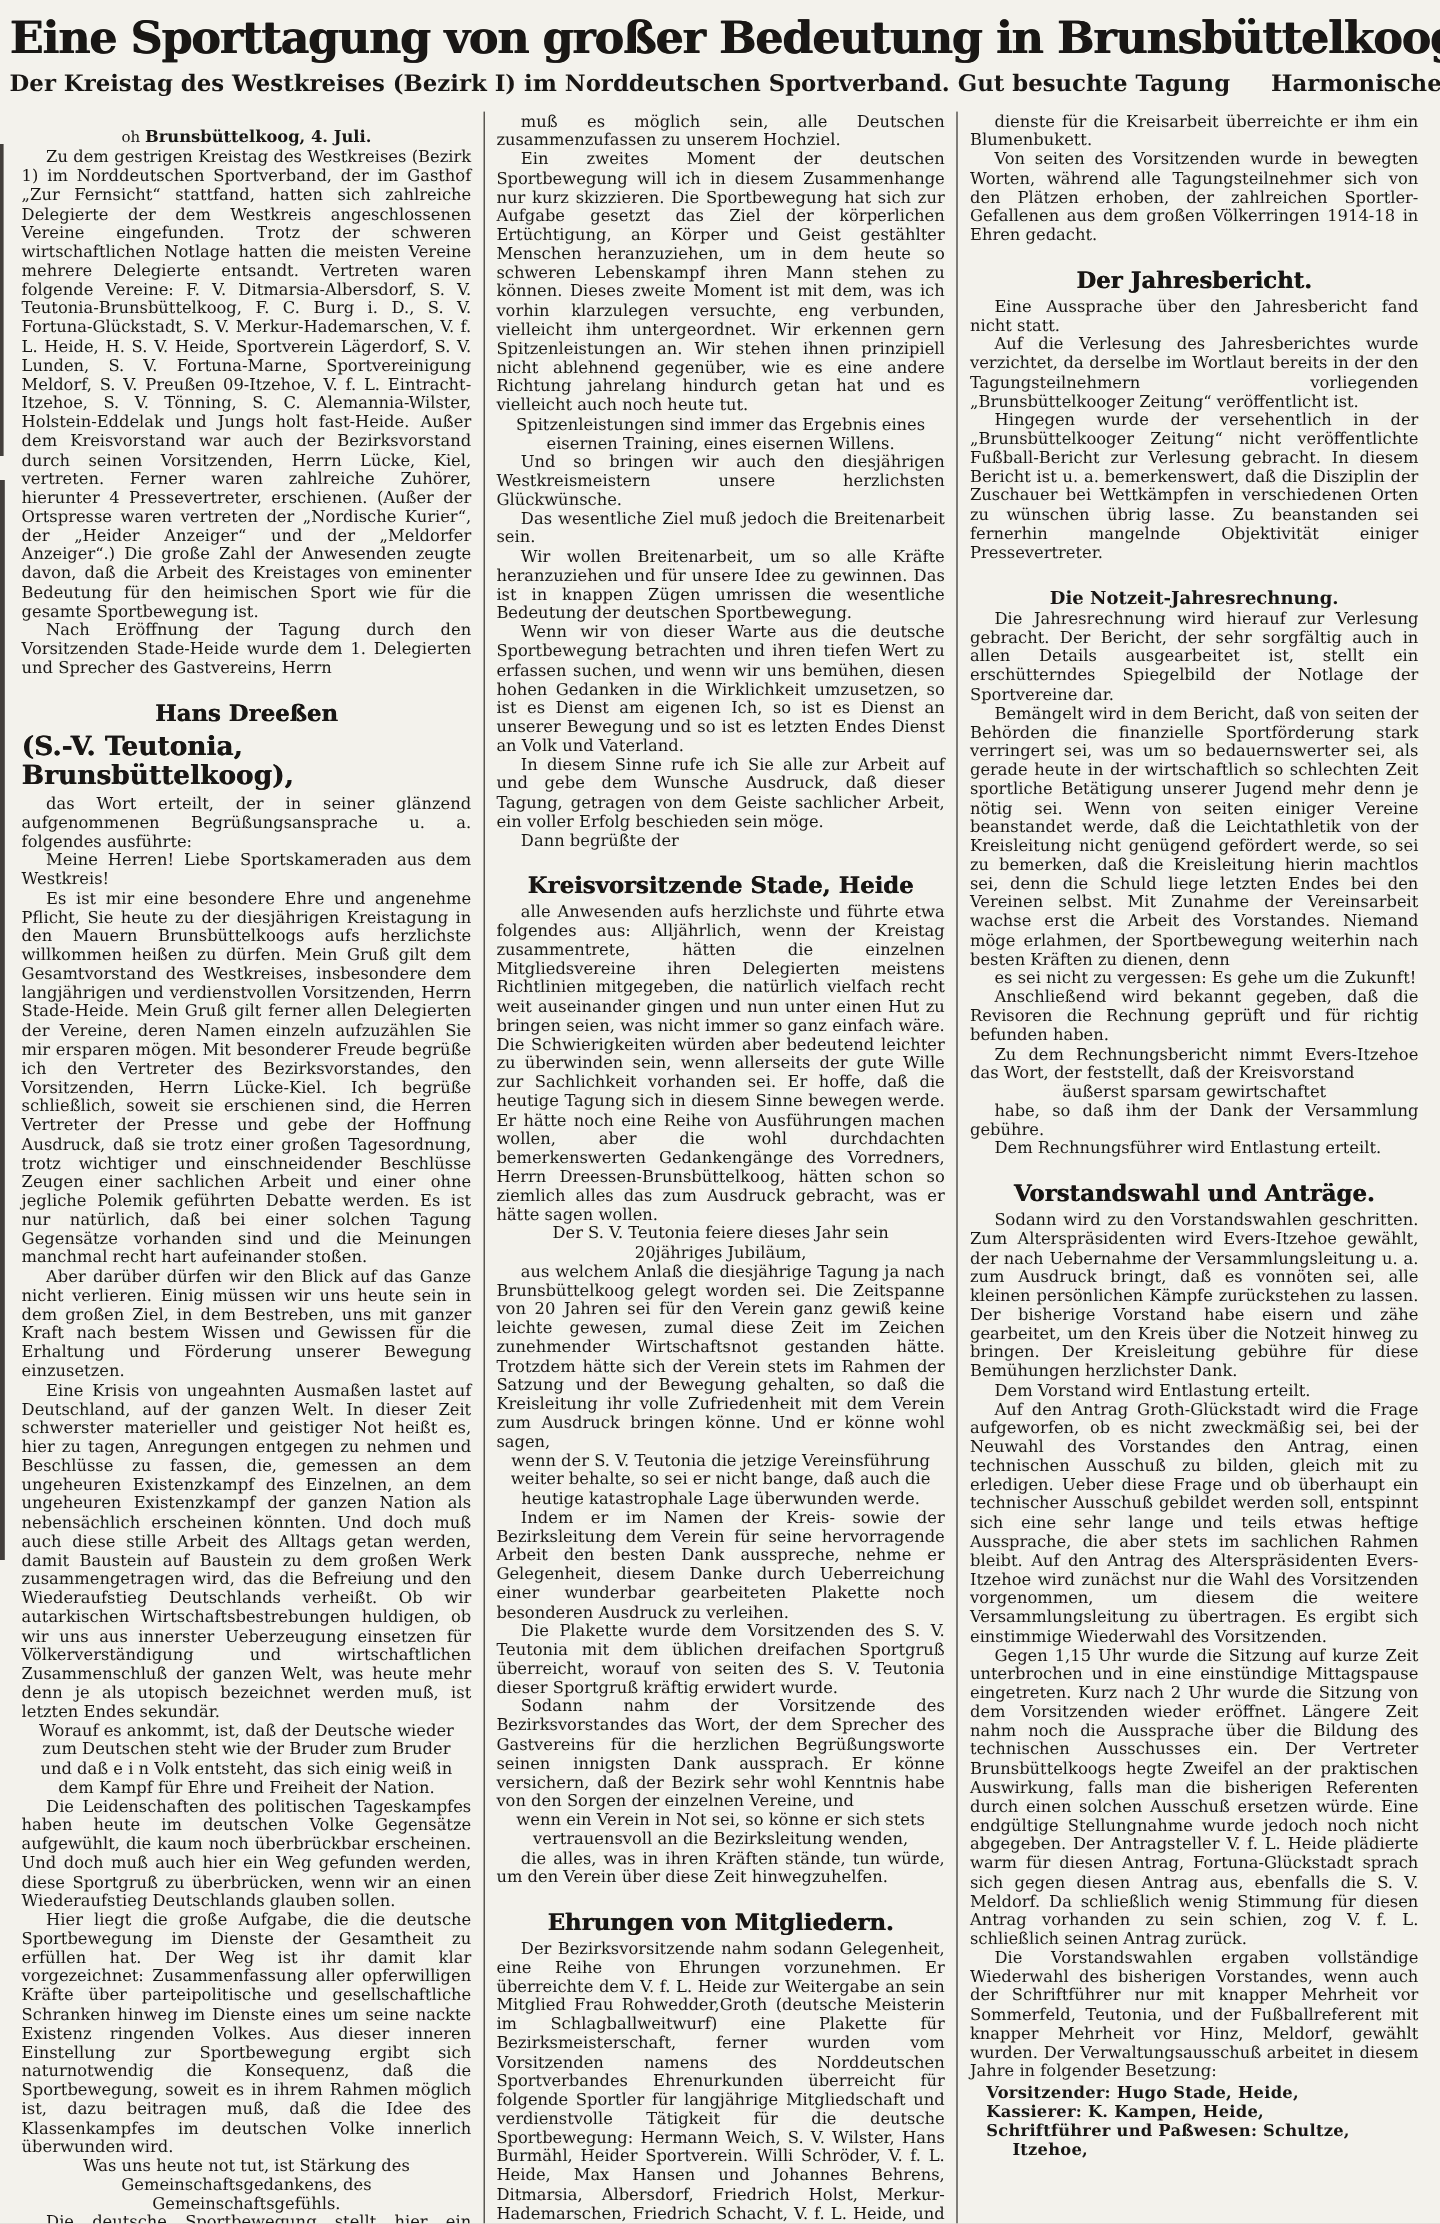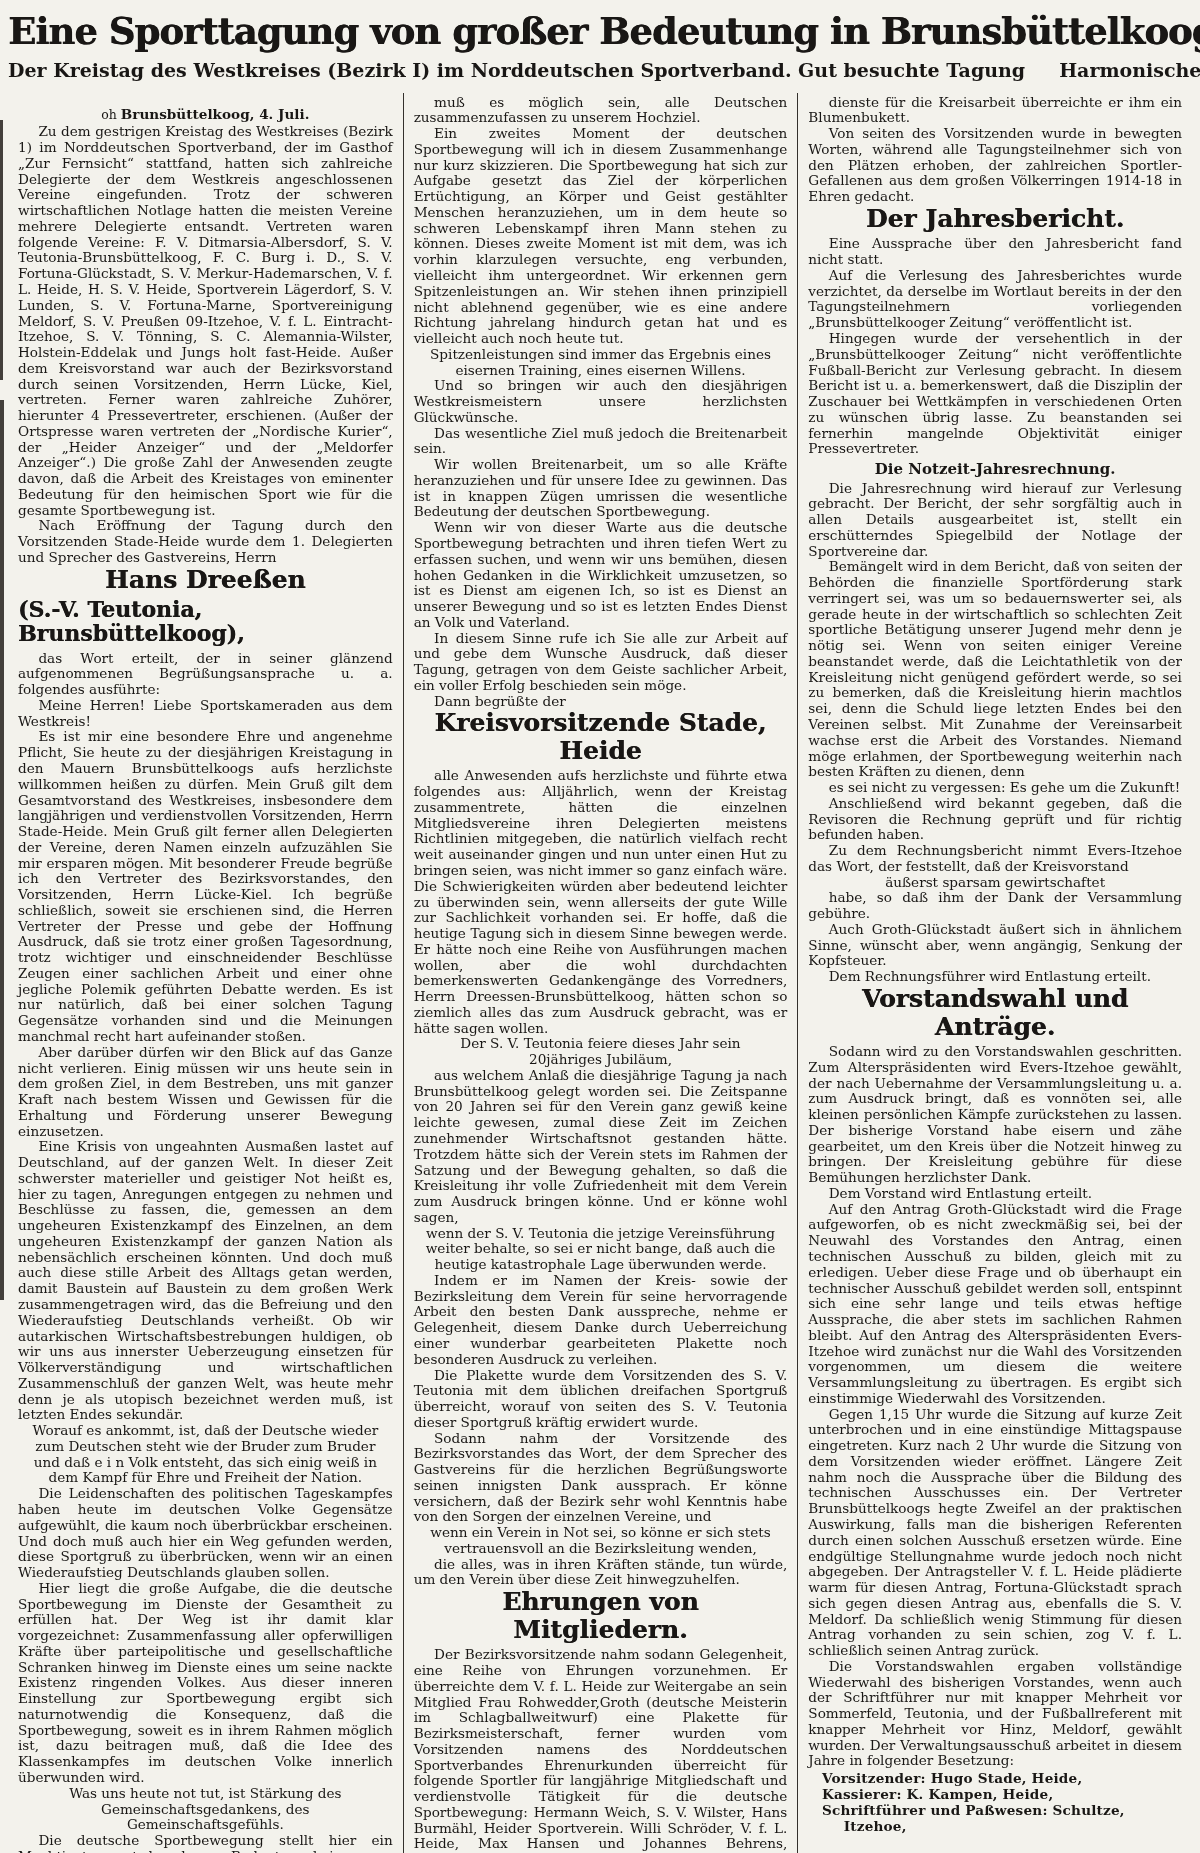--- a/index.html
+++ b/index.html
@@ -58,40 +58,40 @@
   .para-bold{ font-weight:normal; text-indent:1.5em; }
   .para-bold-center{
     font-weight:normal;
     text-align:center;
     padding:0 0.7em;
     text-indent:0;
   }
   .heading{
     font-weight:bold;
     text-align:center;
-    font-size:25px;
+    font-size:19px;
     line-height:1.1;
-    margin:0 0 4px 0;
+    margin:19px 0 4px 0;
     text-indent:0;
     text-shadow:0.4px 0 0 #191715;
   }
   .heading-sub{
     font-weight:bold;
     text-align:left;
     font-size:22px;
     line-height:1.1;
     margin:0 0 5px 0;
     text-indent:0;
     text-shadow:0.4px 0 0 #191715;
   }
   .subheading{
     font-weight:bold;
     text-align:center;
     font-size:15px;
-    margin:4px 0 2px 0;
+    margin:20px 0 2px 0;
     text-indent:0;
   }
   .roster{ margin:2px 0; font-weight:bold; }
   .roster-line{
     padding-left:2.6em;
     text-indent:-1.6em;
     text-align:left;
     letter-spacing:0.2px;
   }
   
@@ -161,21 +161,20 @@
         <p class="para">Auf die Verlesung des Jahresberichtes wurde verzichtet, da derselbe im Wortlaut bereits in der den Tagungsteilnehmern vorliegenden „Brunsbüttelkooger Zeitung“ veröffentlicht ist.</p>
         <p class="para">Hingegen wurde der versehentlich in der „Brunsbüttelkooger Zeitung“ nicht veröffentlichte Fußball-Bericht zur Verlesung gebracht. In diesem Bericht ist u. a. bemerkenswert, daß die Disziplin der Zuschauer bei Wettkämpfen in verschiedenen Orten zu wünschen übrig lasse. Zu beanstanden sei fernerhin mangelnde Objektivität einiger Pressevertreter.</p>
         <p class="subheading">Die Notzeit-Jahresrechnung.</p>
         <p class="para">Die Jahresrechnung wird hierauf zur Verlesung gebracht. Der Bericht, der sehr sorgfältig auch in allen Details ausgearbeitet ist, stellt ein erschütterndes Spiegelbild der Notlage der Sportvereine dar.</p>
         <p class="para">Bemängelt wird in dem Bericht, daß von seiten der Behörden die finanzielle Sportförderung stark verringert sei, was um so bedauernswerter sei, als gerade heute in der wirtschaftlich so schlechten Zeit sportliche Betätigung unserer Jugend mehr denn je nötig sei. Wenn von seiten einiger Vereine beanstandet werde, daß die Leichtathletik von der Kreisleitung nicht genügend gefördert werde, so sei zu bemerken, daß die Kreisleitung hierin machtlos sei, denn die Schuld liege letzten Endes bei den Vereinen selbst. Mit Zunahme der Vereinsarbeit wachse erst die Arbeit des Vorstandes. Niemand möge erlahmen, der Sportbewegung weiterhin nach besten Kräften zu dienen, denn</p>
         <p class="para-bold">es sei nicht zu vergessen: Es gehe um die Zukunft!</p>
         <p class="para">Anschließend wird bekannt gegeben, daß die Revisoren die Rechnung geprüft und für richtig befunden haben.</p>
         <p class="para">Zu dem Rechnungsbericht nimmt Evers-Itzehoe das Wort, der feststellt, daß der Kreisvorstand</p>
         <p class="para-bold-center">äußerst sparsam gewirtschaftet</p>
         <p class="para">habe, so daß ihm der Dank der Versammlung gebühre.</p>
-        <p class="para">Auch Groth-Glückstadt äußert sich in ähnlichem Sinne, wünscht aber, wenn angängig, Senkung der Kopfsteuer.</p>
         <p class="para">Dem Rechnungsführer wird Entlastung erteilt.</p>
         <p class="heading">Vorstandswahl und Anträge.</p>
         <p class="para">Sodann wird zu den Vorstandswahlen geschritten. Zum Alterspräsidenten wird Evers-Itzehoe gewählt, der nach Uebernahme der Versammlungsleitung u. a. zum Ausdruck bringt, daß es vonnöten sei, alle kleinen persönlichen Kämpfe zurückstehen zu lassen. Der bisherige Vorstand habe eisern und zähe gearbeitet, um den Kreis über die Notzeit hinweg zu bringen. Der Kreisleitung gebühre für diese Bemühungen herzlichster Dank.</p>
         <p class="para">Dem Vorstand wird Entlastung erteilt.</p>
         <p class="para">Auf den Antrag Groth-Glückstadt wird die Frage aufgeworfen, ob es nicht zweckmäßig sei, bei der Neuwahl des Vorstandes den Antrag, einen technischen Ausschuß zu bilden, gleich mit zu erledigen. Ueber diese Frage und ob überhaupt ein technischer Ausschuß gebildet werden soll, entspinnt sich eine sehr lange und teils etwas heftige Aussprache, die aber stets im sachlichen Rahmen bleibt. Auf den Antrag des Alterspräsidenten Evers-Itzehoe wird zunächst nur die Wahl des Vorsitzenden vorgenommen, um diesem die weitere Versammlungsleitung zu übertragen. Es ergibt sich einstimmige Wiederwahl des Vorsitzenden.</p>
         <p class="para">Gegen 1,15 Uhr wurde die Sitzung auf kurze Zeit unterbrochen und in eine einstündige Mittagspause eingetreten. Kurz nach 2 Uhr wurde die Sitzung von dem Vorsitzenden wieder eröffnet. Längere Zeit nahm noch die Aussprache über die Bildung des technischen Ausschusses ein. Der Vertreter Brunsbüttelkoogs hegte Zweifel an der praktischen Auswirkung, falls man die bisherigen Referenten durch einen solchen Ausschuß ersetzen würde. Eine endgültige Stellungnahme wurde jedoch noch nicht abgegeben. Der Antragsteller V. f. L. Heide plädierte warm für diesen Antrag, Fortuna-Glückstadt sprach sich gegen diesen Antrag aus, ebenfalls die S. V. Meldorf. Da schließlich wenig Stimmung für diesen Antrag vorhanden zu sein schien, zog V. f. L. schließlich seinen Antrag zurück.</p>
         <p class="para-bold">Die Vorstandswahlen ergaben vollständige Wiederwahl des bisherigen Vorstandes, wenn auch der Schriftführer nur mit knapper Mehrheit vor Sommerfeld, Teutonia, und der Fußballreferent mit knapper Mehrheit vor Hinz, Meldorf, gewählt wurden. Der Verwaltungsausschuß arbeitet in diesem Jahre in folgender Besetzung:</p>
         <div class="roster">
           <p class="roster-line">Vorsitzender: Hugo Stade, Heide,</p>
           <p class="roster-line">Kassierer: K. Kampen, Heide,</p>

